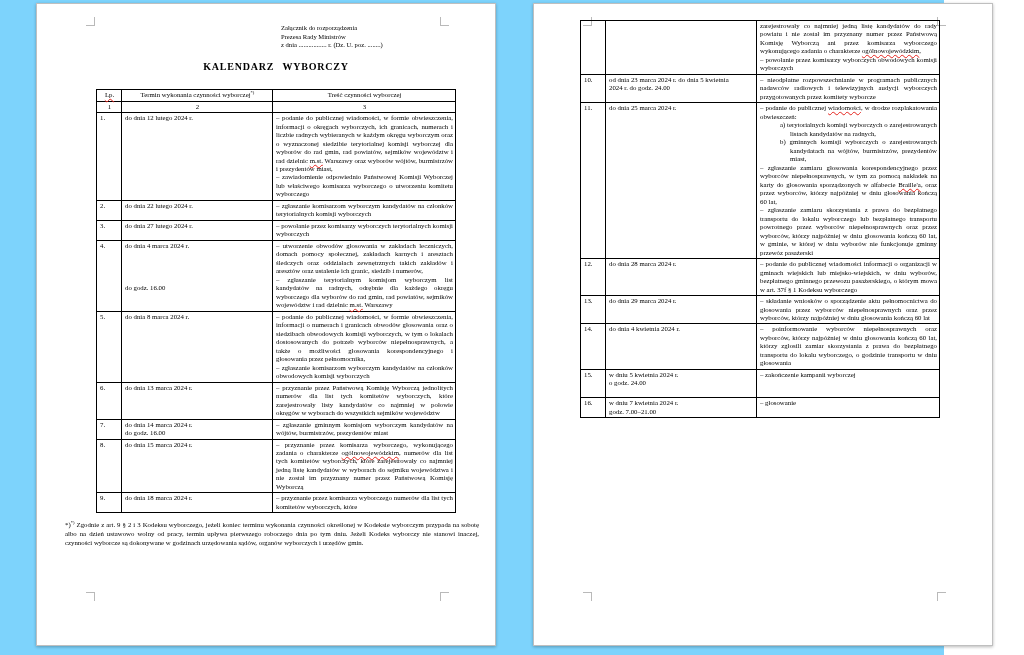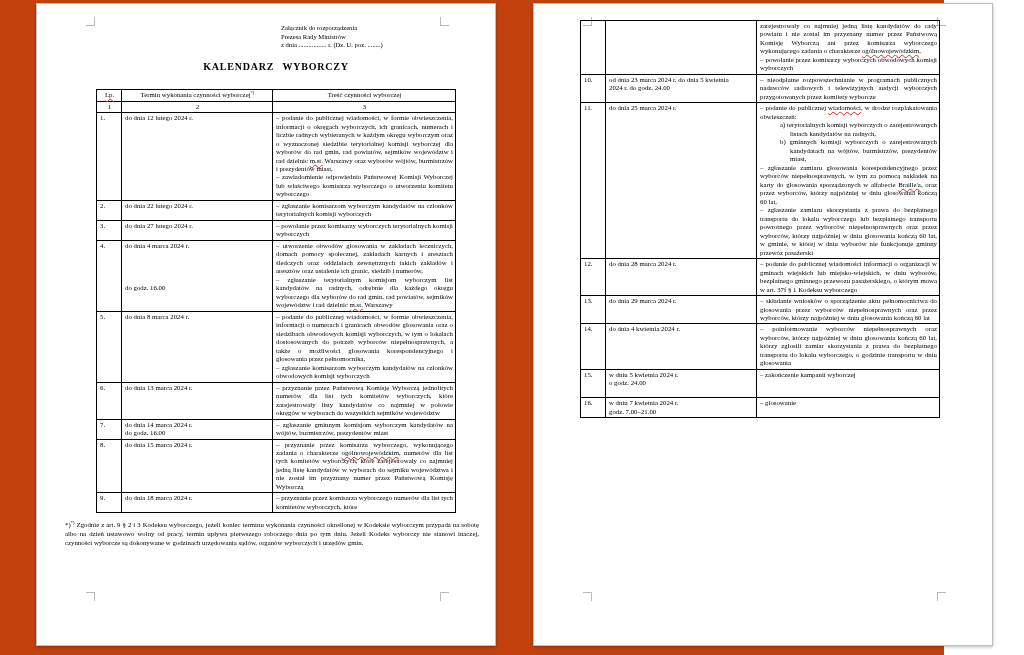--- a/index.html
+++ b/index.html
@@ -1,19 +1,19 @@
 <!DOCTYPE html>
 <html><head>
 <meta charset="utf-8">
 <style>
   * { margin:0; padding:0; box-sizing:border-box; }
   html,body { width:1024px; height:655px; overflow:hidden; }
   body { font-family:"Liberation Serif","DejaVu Serif",serif; }
 
-  .canvas { position:relative; width:944px; height:655px; background:#c2410c; }
+  .canvas { position:relative; width:944px; height:655px; background:#7dd3fc; }
 
   .page {
     position:absolute; top:3px; width:460px; height:643px;
     background:#ffffff; border:1px solid #bfbfbf;
     box-shadow:0 1px 3px rgba(0,0,0,.28);
     color:#000; overflow:hidden;
   }
   .page-1 { left:36px; }
   .page-2 { left:533px; }
 

